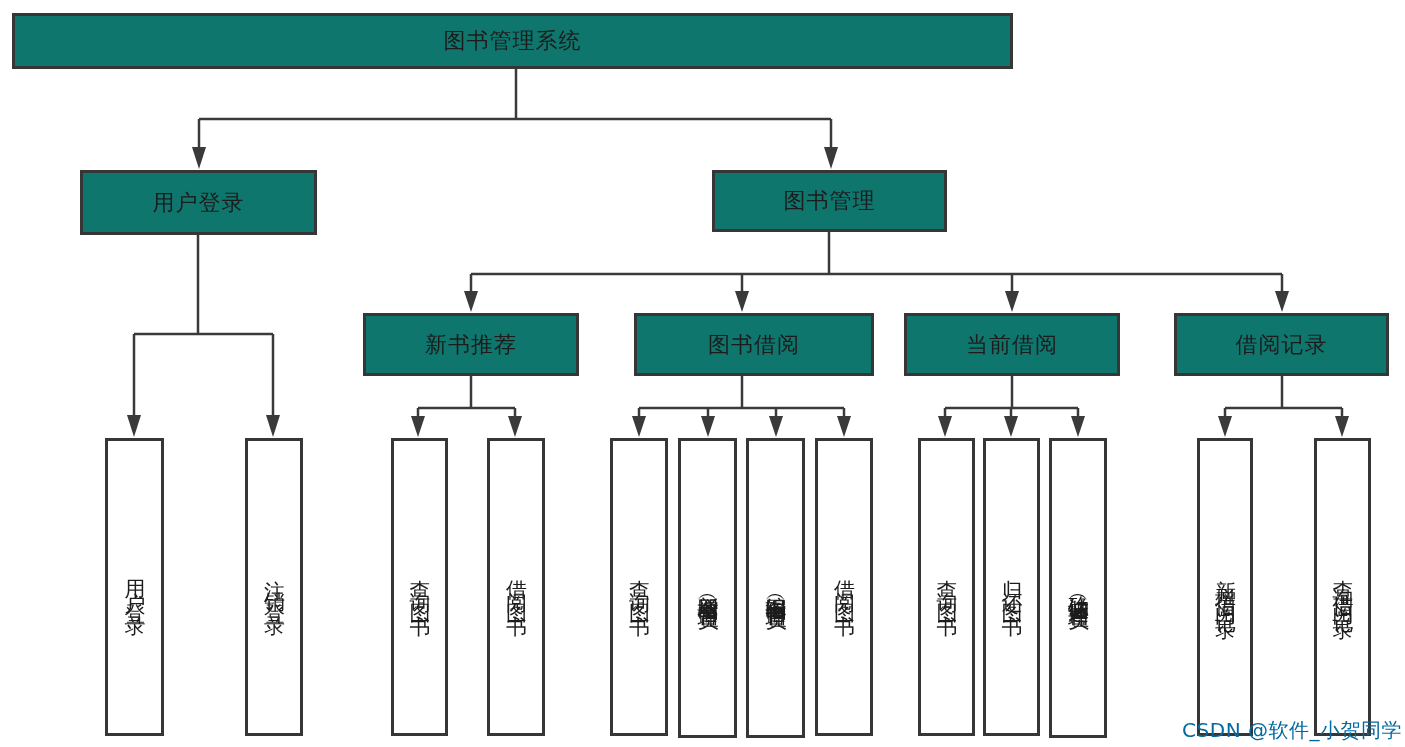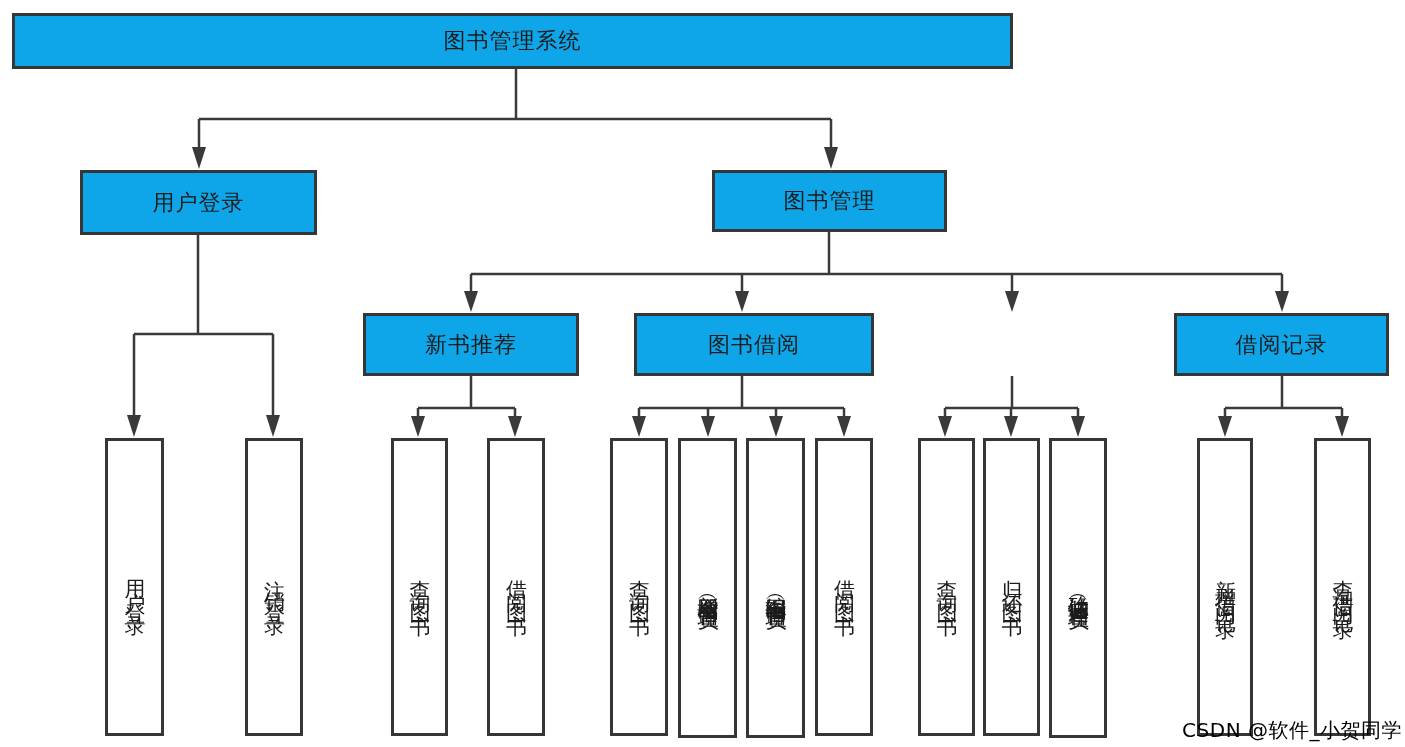--- a/index.html
+++ b/index.html
@@ -4,40 +4,40 @@
 <style>
   html,body{margin:0;padding:0;}
   body{
     width:1405px;height:747px;position:relative;background:#ffffff;
     font-family:"DejaVu Sans","Liberation Sans",sans-serif;
     overflow:hidden;
   }
   #canvas{position:absolute;inset:0;width:1405px;height:747px;}
   svg.wires{position:absolute;left:0;top:0;pointer-events:none;}
   .node{
-    position:absolute;box-sizing:border-box;background:#0ea5e9;
+    position:absolute;box-sizing:border-box;background:#0f766e;
     border:3px solid #363636;display:flex;align-items:center;justify-content:center;
   }
   .node .label{
     font-size:22px;color:#1c1c1c;letter-spacing:1px;white-space:nowrap;
   }
   .vnode{
     position:absolute;box-sizing:border-box;background:#ffffff;
     border:3px solid #363636;display:flex;align-items:center;justify-content:center;
   }
   .vnode .vlabel{
     writing-mode:vertical-rl;text-orientation:mixed;
     font-size:21px;color:#1c1c1c;line-height:1;white-space:nowrap;
   }
   .ls12{letter-spacing:12px;}
   .ls8{letter-spacing:8px;}
   .ls2{letter-spacing:2px;}
   .watermark{
     position:absolute;right:3px;bottom:3px;
-    font-size:20px;color:#000000;letter-spacing:0.5px;white-space:nowrap;margin-left:12px;
+    font-size:20px;color:#0369a1;letter-spacing:0.5px;white-space:nowrap;margin-left:12px;
   }
 </style>
 </head>
 <body>
 
 <div id="canvas">
 
   <svg class="wires" width="1405" height="747" viewBox="0 0 1405 747" stroke="#3a3a3a" stroke-width="2.5" fill="#3a3a3a">
     <g>
       <line x1="516" y1="69" x2="516" y2="119"></line>
@@ -117,20 +117,23 @@
   <div class="node" style="left:363px;top:313px;width:216px;height:63px;">
     <span class="label">新书推荐</span>
   </div>
 
   <div class="node" style="left:712px;top:170px;width:235px;height:62px;">
     <span class="label">图书管理</span>
   </div>
   <div class="node" style="left:634px;top:313px;width:240px;height:63px;">
     <span class="label">图书借阅</span>
   </div>
+  <div class="node" style="left:904px;top:313px;width:216px;height:63px;">
+    <span class="label">当前借阅</span>
+  </div>
   <div class="node" style="left:1174px;top:313px;width:215px;height:63px;">
     <span class="label">借阅记录</span>
   </div>
 
   <div class="vnode" style="left:105px;top:438px;width:59px;height:298px;">
     <span class="vlabel ls12">用户登录</span>
   </div>
   <div class="vnode" style="left:245px;top:438px;width:58px;height:298px;">
     <span class="vlabel ls12">注销登录</span>
   </div>

